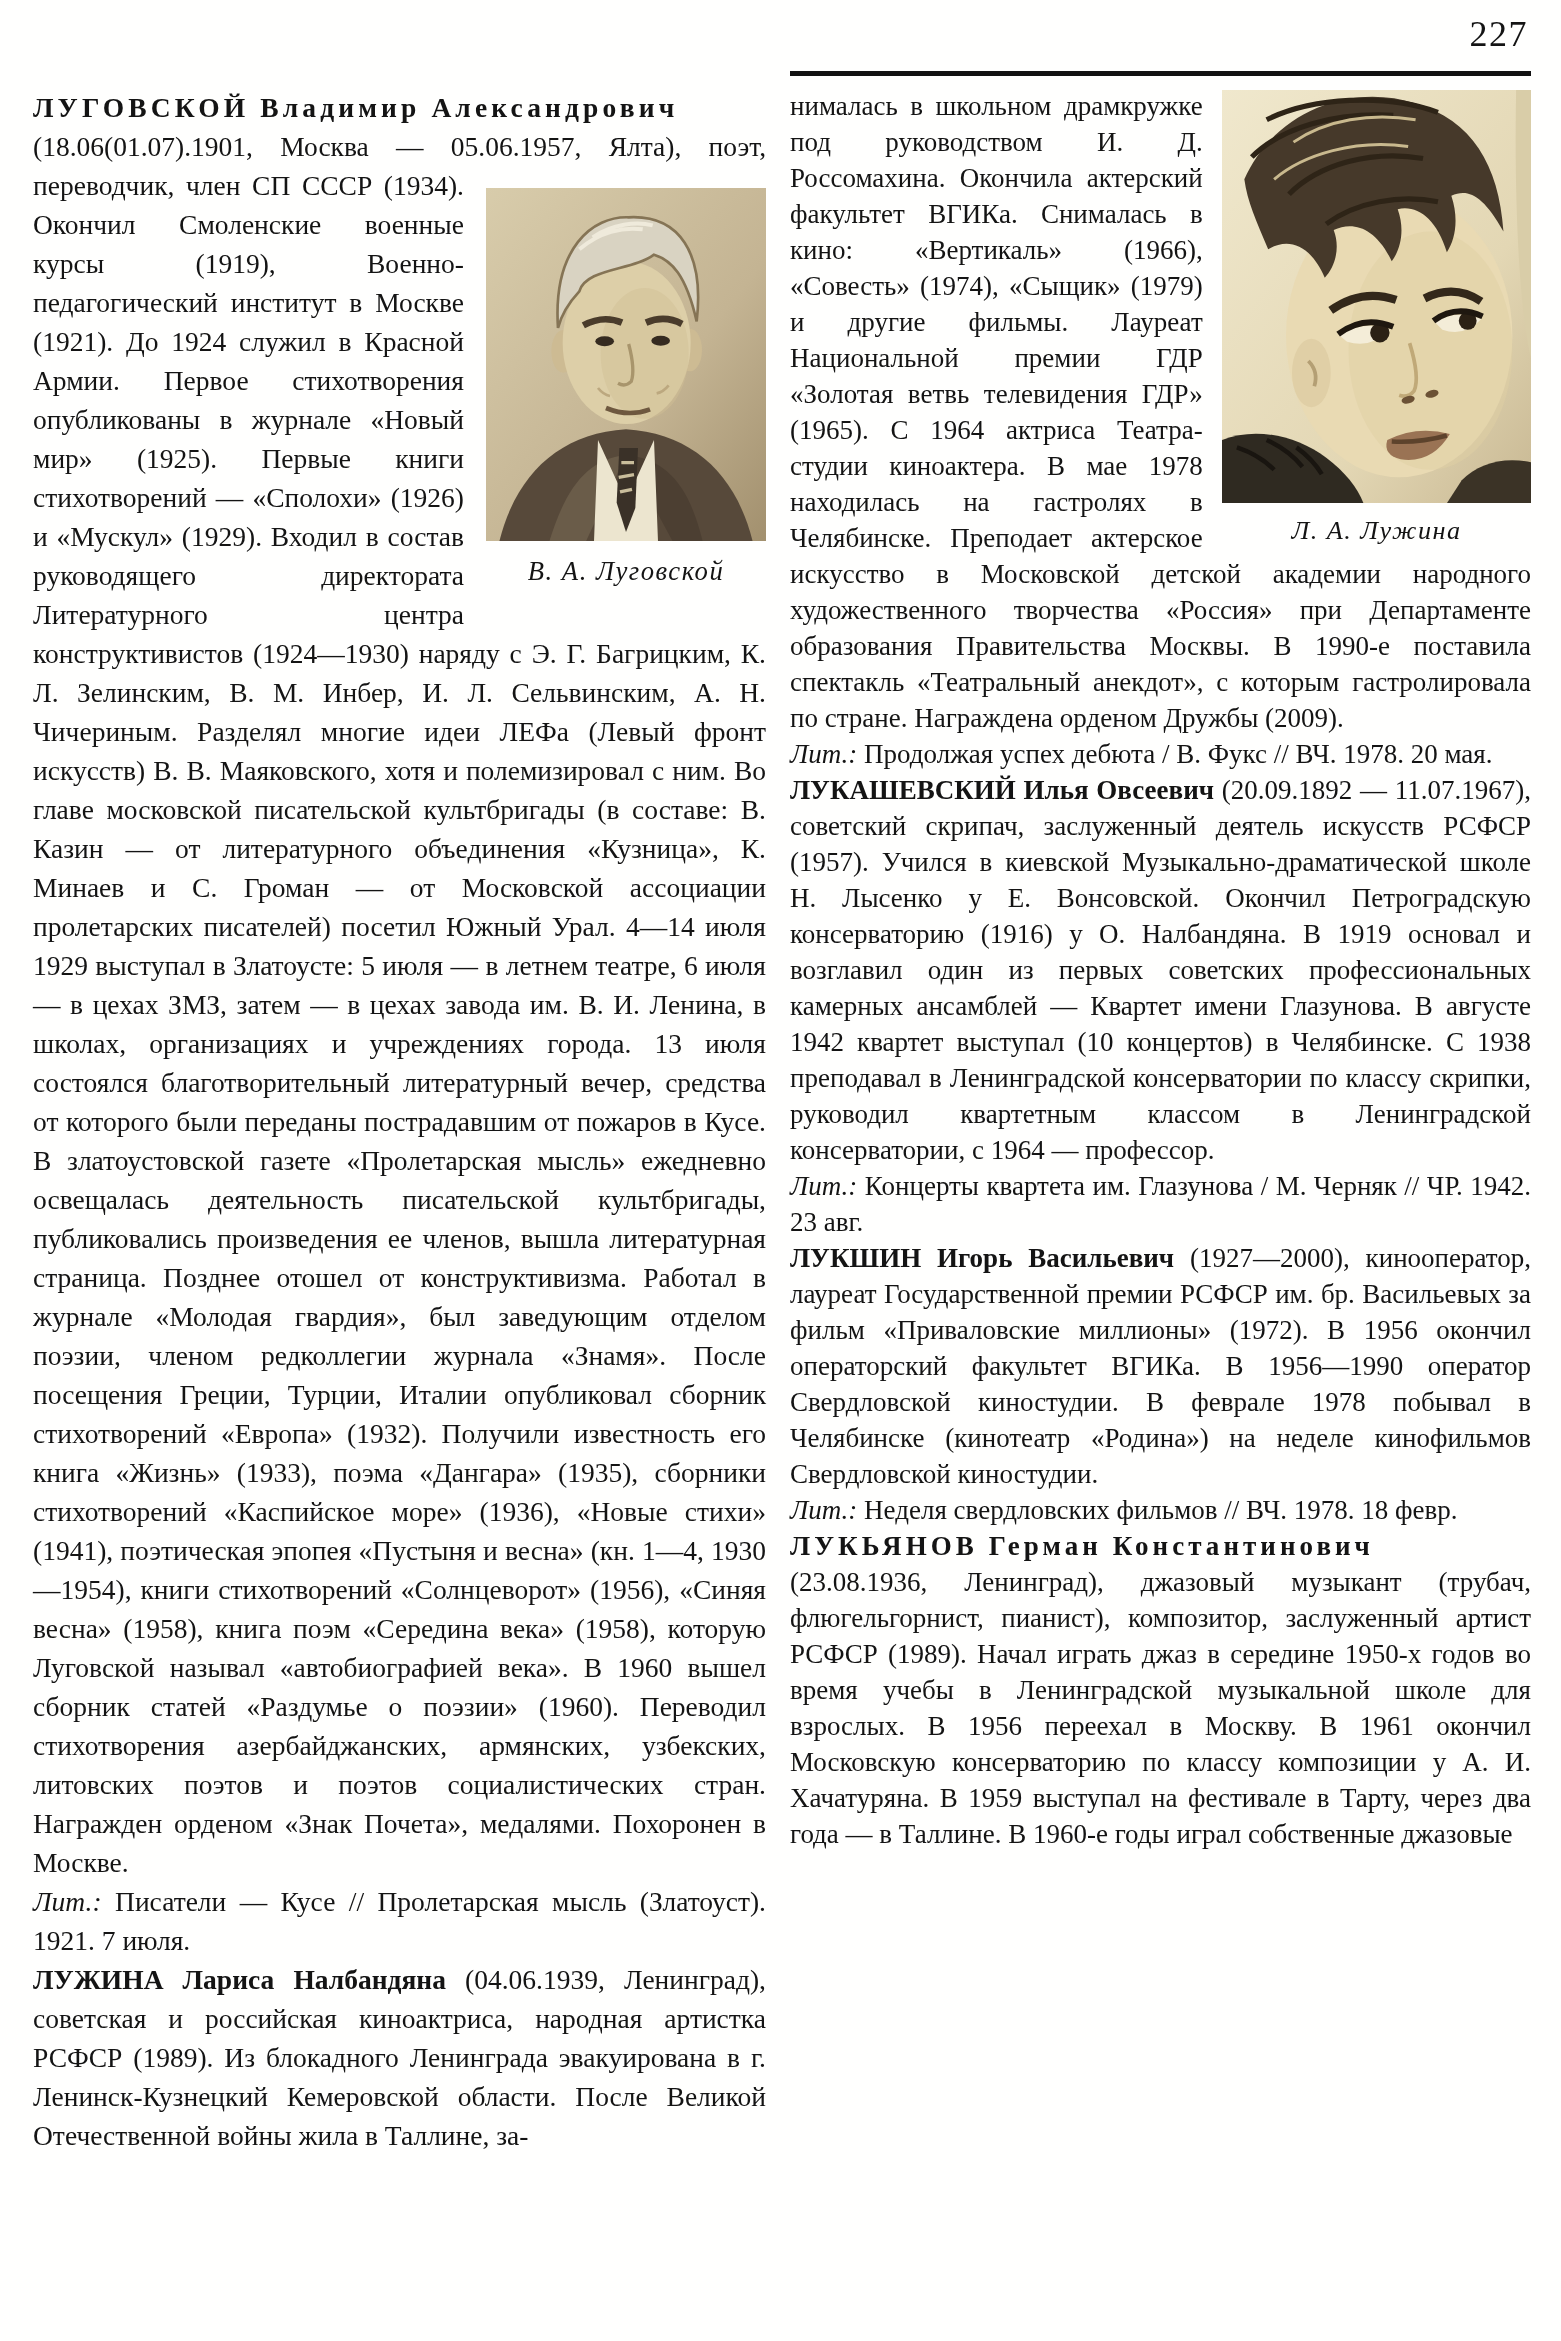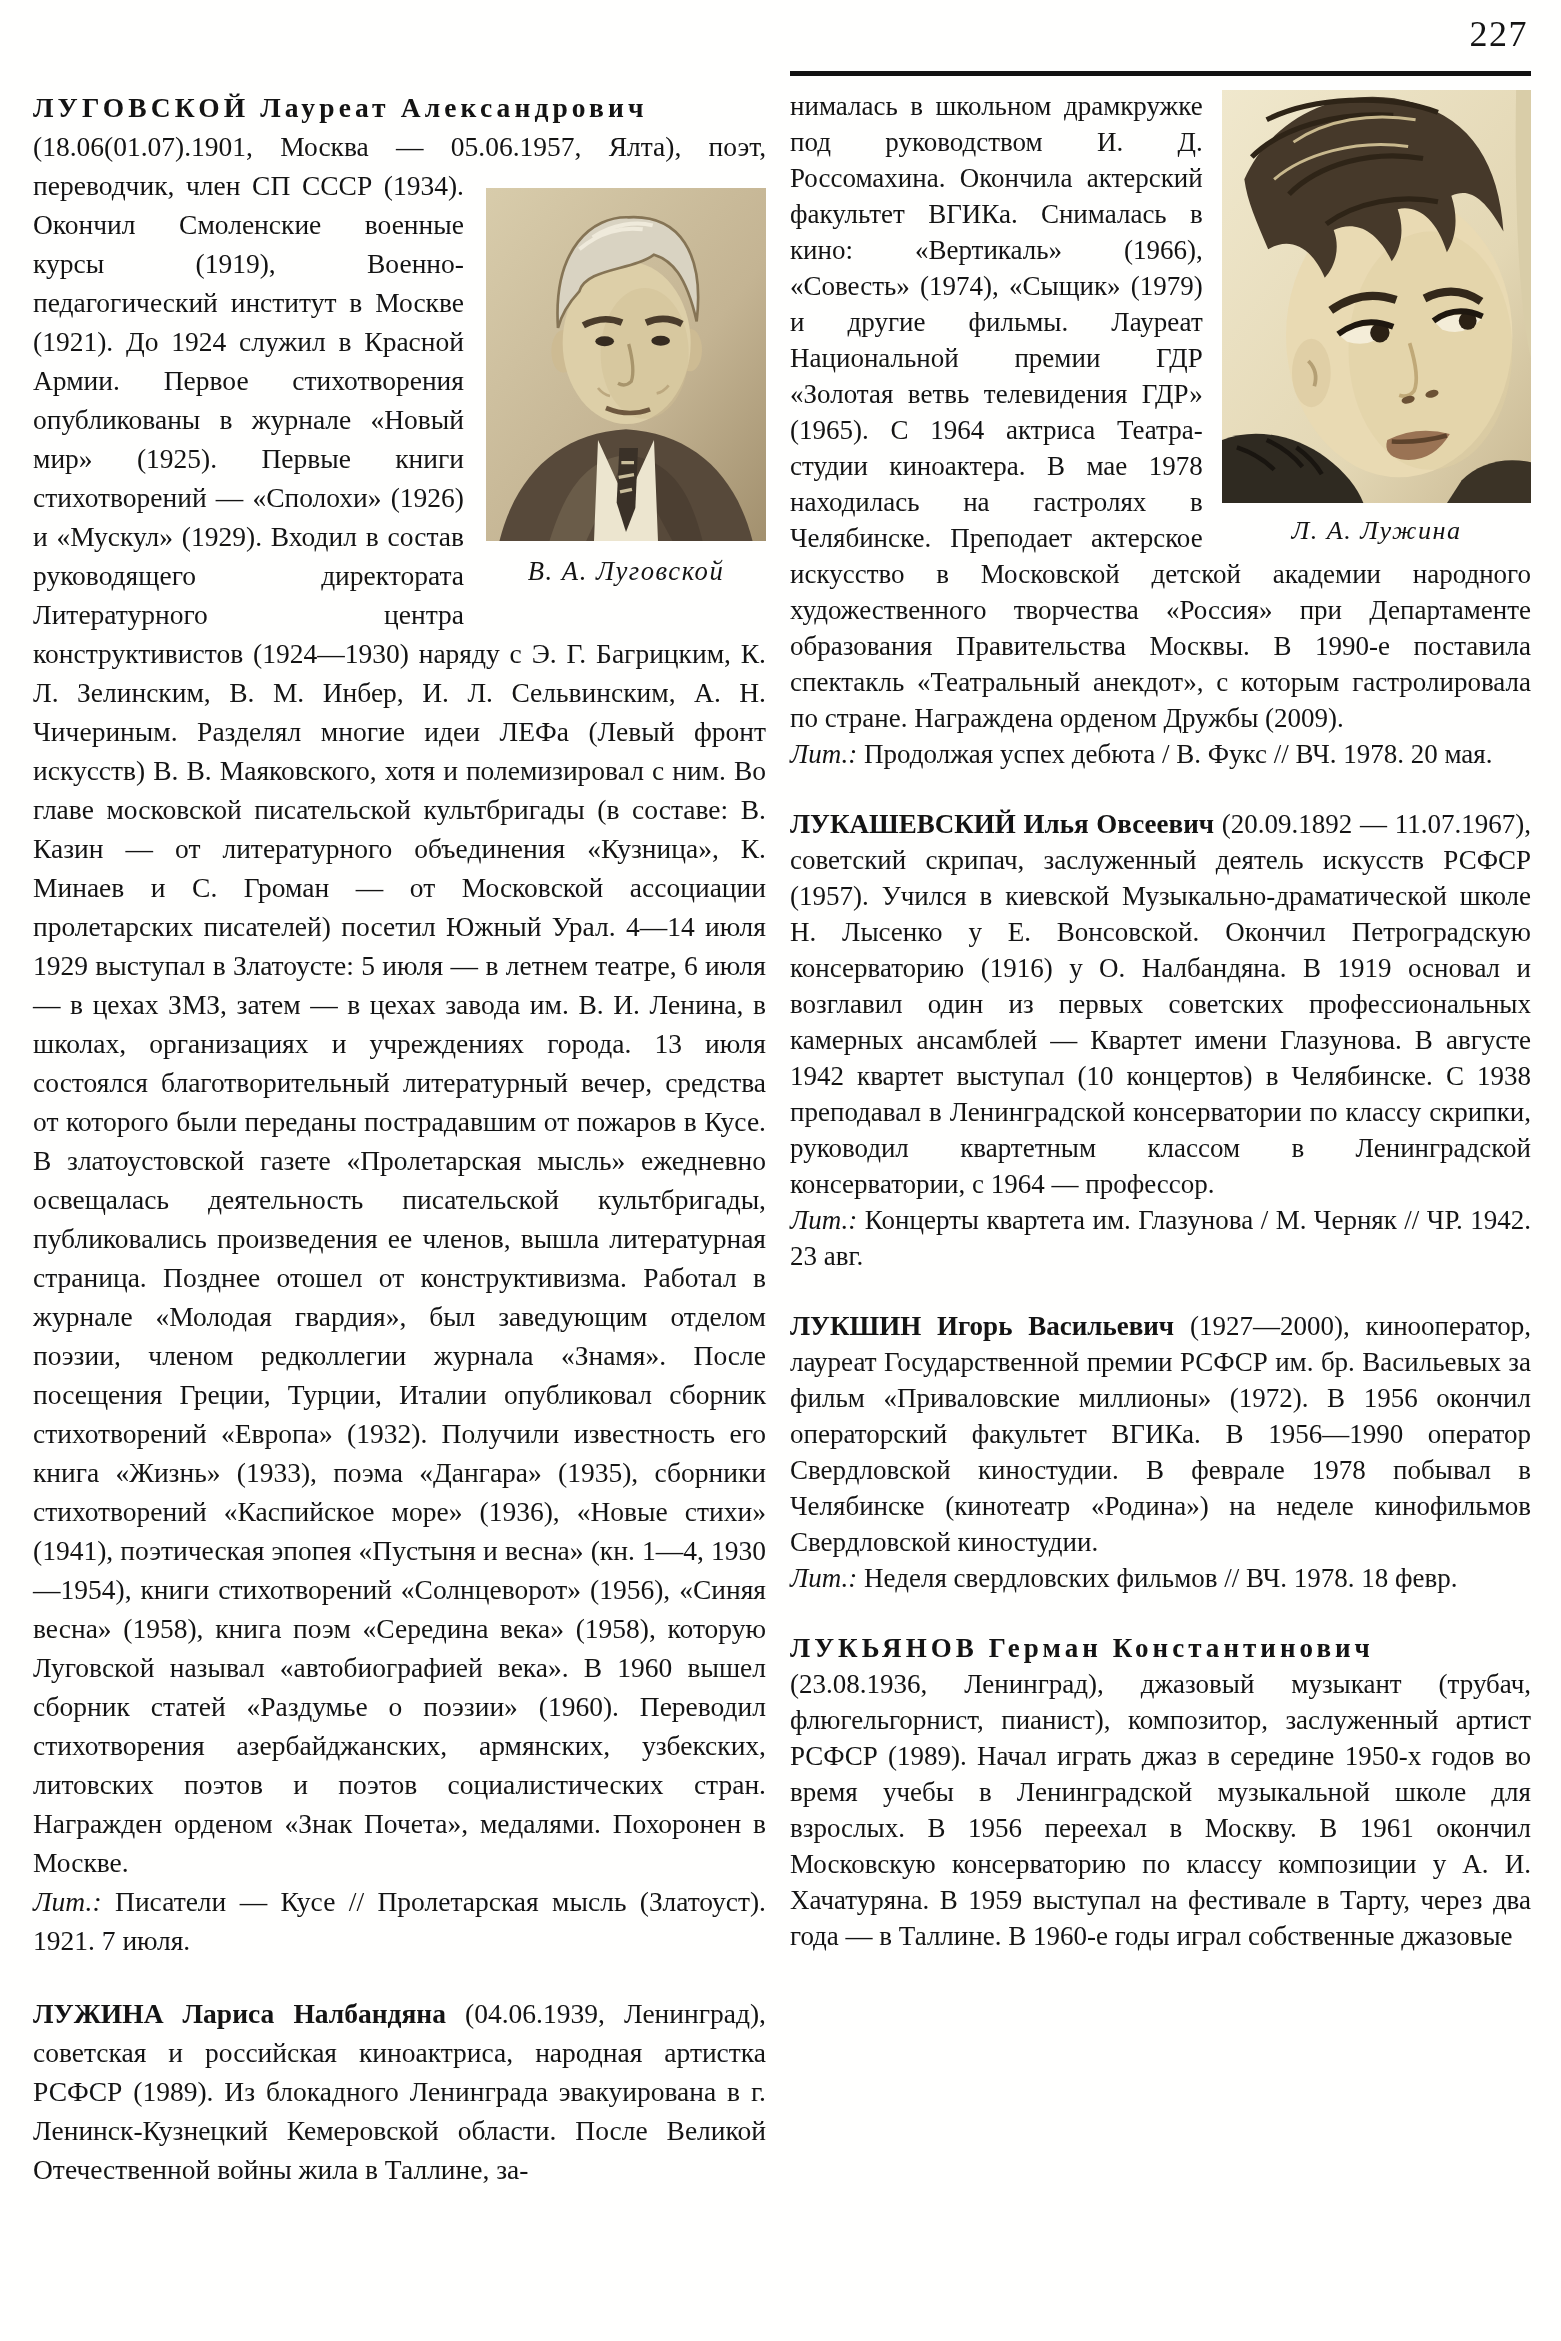--- a/index.html
+++ b/index.html
@@ -19,21 +19,21 @@
     position:absolute; top:71px; left:790px;
     width:741px; height:4.5px; background:#121212;
   }
   .col {
     position:absolute; top:88px;
     text-align:justify;
   }
   .col-left  { left:33px;  width:733px; font-size:27.5px; line-height:39px; }
   .col-right { left:790px; width:741px; font-size:27px; line-height:36px; }
   p { margin:0; }
-  .entry + .entry { margin-top:34px; }
+  .entry + .entry { }
   .entry-name { font-weight:bold; }
   .name-block { display:inline-block; width:100%; letter-spacing:0.15em; }
   .lit { text-align:justify; }
   .lit-label { font-style:italic; }
   .figure { float:right; margin:22px 0 6px 22px; }
   .fig-left  { width:280px; }
   .fig-right { width:309px; margin-left:19.3px; margin-top:1.5px; }
   .figure svg { display:block; width:100%; height:auto; }
   .caption {
     display:block; text-align:center; font-style:italic;
@@ -45,21 +45,21 @@
 
 <div class="page">
 
   <div class="page-number">227</div>
   <div class="head-rule"></div>
 
   <div class="col col-left">
 
     <article class="entry">
       <p class="body">
-        <b class="entry-name name-block">ЛУГОВСКОЙ Лауреат Александрович</b>
+        <b class="entry-name name-block">ЛУГОВСКОЙ Владимир Александрович</b>
         <span>(18.06(01.07).1901, Москва — 05.06.1957, Ялта),</span>
         <span class="figure fig-left">
           <svg viewBox="0 0 420 530" xmlns="http://www.w3.org/2000/svg" aria-hidden="true">
             <defs>
               <linearGradient id="bg1" x1="0" y1="0" x2="1" y2="1">
                 <stop offset="0" stop-color="#d8ccab"></stop>
                   <stop offset="0.6" stop-color="#c4b493"></stop>
                   <stop offset="1" stop-color="#a2906e"></stop>
               </linearGradient>
             </defs>

